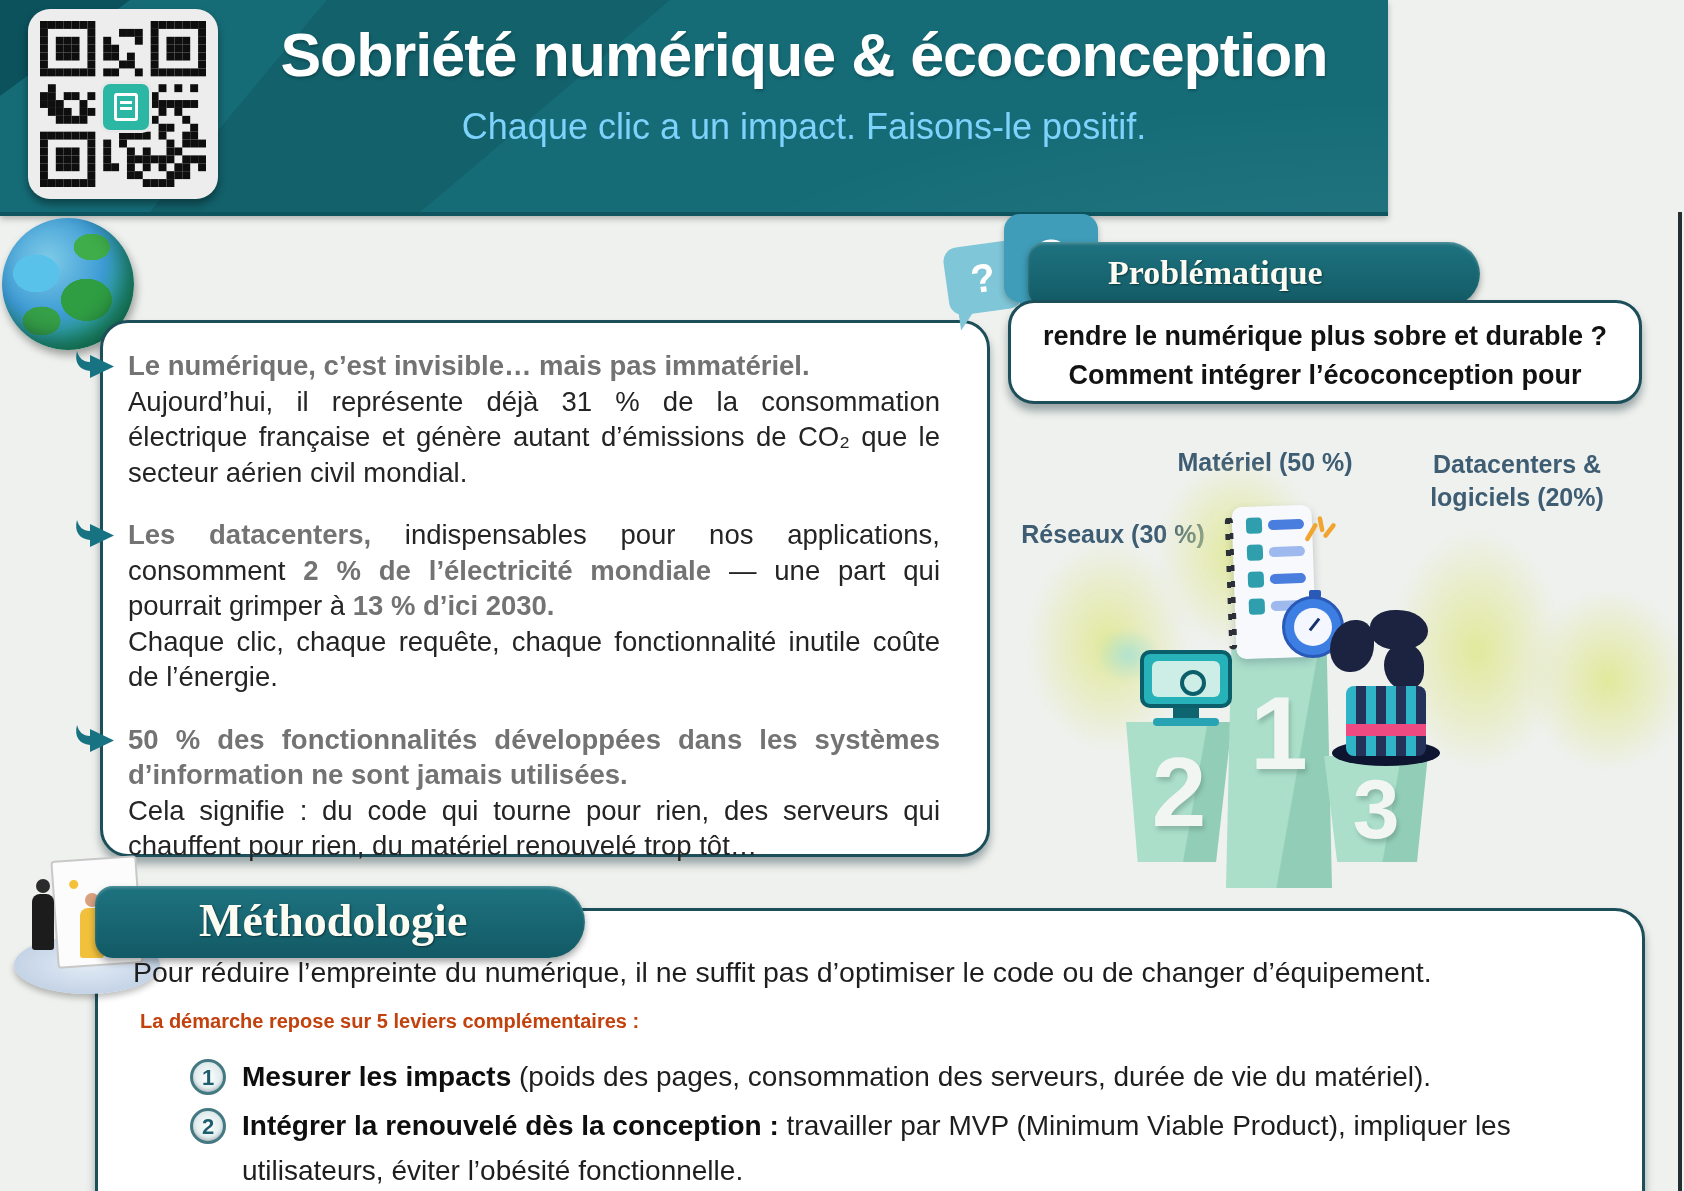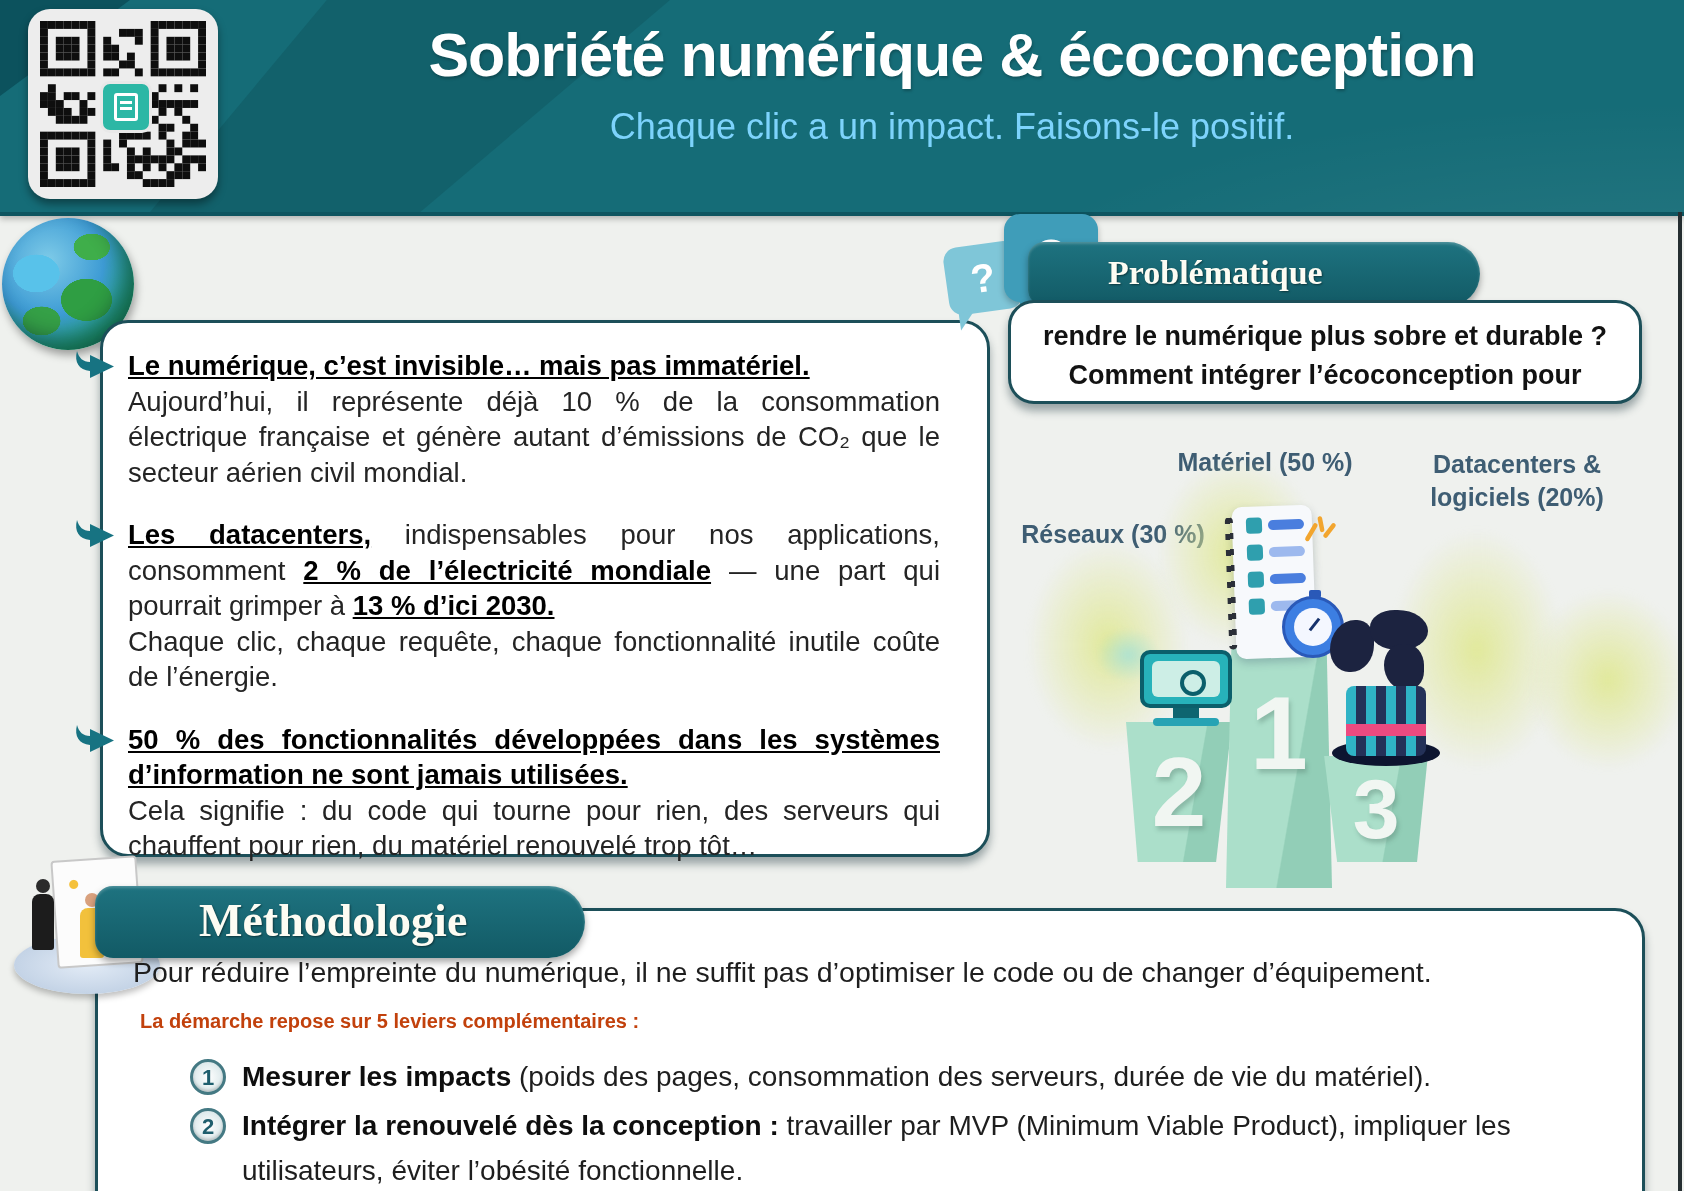--- a/index.html
+++ b/index.html
@@ -1,19 +1,19 @@
 <!DOCTYPE html>
 <html><head>
 <meta charset="utf-8">
 <style>
   html,body{margin:0;padding:0;background:#eff1ee;font-family:"Liberation Sans",sans-serif;}
   .poster{position:relative;width:1684px;height:1191px;overflow:hidden;background:#eff1ee;margin:0 auto;}
 
   
-  .banner{position:absolute;left:0;top:0;width:1684px;height:212px;background:#156c77;border-bottom:4px solid #0e5560;box-shadow:0 3px 6px rgba(0,0,0,.25);}
+  .banner{position:absolute;left:0;top:0;width:1388px;height:212px;background:#156c77;border-bottom:4px solid #0e5560;box-shadow:0 3px 6px rgba(0,0,0,.25);}
   .deco{position:absolute;}
   .deco-tri{left:0;top:0;width:130px;height:96px;background:#0c525d;clip-path:polygon(0 0,100% 0,0 100%);}
   .deco-band{left:150px;top:0;width:520px;height:212px;background:rgba(8,54,60,.20);clip-path:polygon(34% 0,100% 0,52% 100%,0 100%);}
   .deco-swoosh{right:0;bottom:0;width:1000px;height:212px;background:radial-gradient(120% 170% at 100% 150%,rgba(255,255,255,.09),rgba(255,255,255,0) 60%);}
   .qr-card{position:absolute;left:28px;top:9px;width:190px;height:190px;background:#ededed;border-radius:22px;box-shadow:0 5px 9px rgba(0,0,0,.4);}
   .qr-card svg{position:absolute;left:12px;top:12px;width:166px;height:166px;fill:#0e0e0e;}
   .qr-logo{position:absolute;left:72px;top:72px;width:46px;height:46px;background:#2cb7a5;border:3px solid #e8e8e8;border-radius:10px;display:flex;align-items:center;justify-content:center;}
   .ql-a{width:18px;height:22px;border:3px solid #ffffff;border-radius:3px;position:relative;}
   .ql-a::after{content:"";position:absolute;left:3px;top:5px;width:12px;height:3px;background:#fff;box-shadow:0 6px 0 #fff;}
   .titles{position:absolute;left:232px;right:12px;top:20px;text-align:center;color:#ffffff;}
@@ -36,21 +36,21 @@
       radial-gradient(30px 22px at 68% 22%,#3fae4a 0 60%,transparent 61%),
       radial-gradient(42px 34px at 26% 42%,#58c2ea 0 55%,transparent 56%),
       radial-gradient(46px 38px at 64% 62%,#2f9e43 0 55%,transparent 56%),
       radial-gradient(34px 26px at 30% 78%,#35a047 0 55%,transparent 56%),
       radial-gradient(circle at 35% 32%,#7ecbe8 0%,#3d9bd4 45%,#2a7, #1b6f4c 100%);
     box-shadow:inset -10px -12px 20px rgba(0,20,30,.45),2px 5px 9px rgba(0,0,0,.35);}
 
   
   .bullets{position:absolute;left:128px;top:348px;width:812px;}
   .bullet{position:relative;margin-bottom:27px;font-size:27.5px;line-height:35.5px;text-align:justify;color:#242424;}
-  .bullet b{color:#000000;text-decoration:underline;}
+  .bullet b{color:#737373;}
   .arrow{position:absolute;left:-56px;top:1px;width:46px;height:36px;}
   .arrow svg{width:100%;height:100%;fill:#177382;}
 
   
   .bubbles{position:absolute;left:946px;top:214px;width:156px;height:126px;}
   .bub{position:absolute;display:flex;align-items:center;justify-content:center;color:#fff;font-weight:bold;}
   .bub-back{left:0;top:30px;width:74px;height:68px;background:#7fc6d8;border-radius:14px;font-size:40px;transform:rotate(-8deg);}
   .bub-back::after{content:"";position:absolute;left:8px;bottom:-15px;border-top:18px solid #7fc6d8;border-right:16px solid transparent;}
   .bub-front{left:58px;top:0;width:94px;height:88px;background:#3f9db9;border-radius:16px;font-size:56px;box-shadow:0 3px 6px rgba(0,0,0,.25);}
   .bub-front::after{content:"";position:absolute;left:16px;bottom:-18px;border-top:22px solid #3f9db9;border-right:20px solid transparent;}
@@ -338,21 +338,21 @@
 
   <div class="globe"></div>
   <section class="box intro-box"></section>
   <div class="bullets">
     <div class="bullet">
       <span class="arrow">
         <svg viewBox="0 0 46 36">
             <path d="M5 2 C2 13 7 21 18 22 L18 29 L42 17.5 L18 6 L18 13 C11 13 7 9 5 2 Z"></path>
           </svg>
       </span>
-      <div class="btext"><b>Le numérique, c’est invisible… mais pas immatériel.</b><br><span>Aujourd’hui, il représente déjà 10 % de la consommation électrique française et génère autant d’émissions de CO₂ que le secteur aérien civil mondial.</span></div>
+      <div class="btext"><b>Le numérique, c’est invisible… mais pas immatériel.</b><br><span>Aujourd’hui, il représente déjà 31 % de la consommation électrique française et génère autant d’émissions de CO₂ que le secteur aérien civil mondial.</span></div>
     </div>
     <div class="bullet">
       <span class="arrow">
         <svg viewBox="0 0 46 36">
             <path d="M5 2 C2 13 7 21 18 22 L18 29 L42 17.5 L18 6 L18 13 C11 13 7 9 5 2 Z"></path>
           </svg>
       </span>
       <div class="btext"><b>Les datacenters,</b><span> indispensables pour nos applications, consomment </span><b>2 % de l’électricité mondiale</b><span> — une part qui pourrait grimper à </span><b>13 % d’ici 2030.</b><br><span>Chaque clic, chaque requête, chaque fonctionnalité inutile coûte de l’énergie.</span></div>
     </div>
     <div class="bullet">

